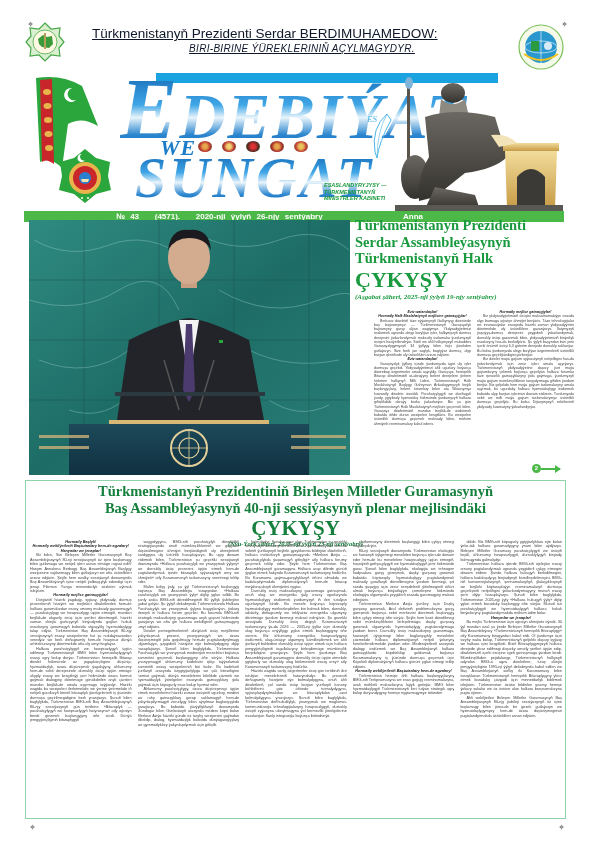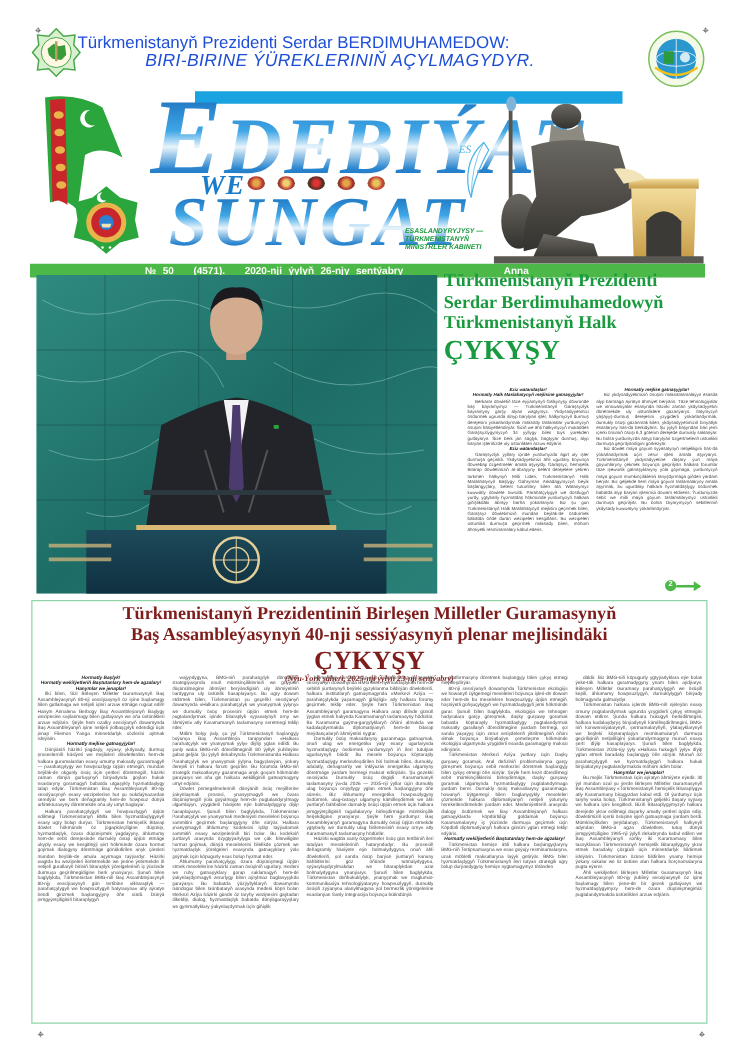--- a/index.html
+++ b/index.html
@@ -6,24 +6,24 @@
   html, body { width: 600px; height: 850px; background: #ffffff; overflow: hidden; }
   body { position: relative; font-family: "Liberation Sans", sans-serif; color: #222; }
 
   .reg-mark { position: absolute; width: 9px; height: 9px; font-size: 9px; line-height: 9px; color: #555; text-align: center; }
   .reg-tl { left: 26px; top: 20px; }
   .reg-tr { left: 560px; top: 20px; }
   .reg-bl { left: 28px; top: 823px; }
   .reg-br { left: 557px; top: 823px; }
 
   
-  .quote { position: absolute; left: 62px; top: 26px; width: 420px; text-align: center; color: #1d4ed8; }
+  .quote { position: absolute; left: 92px; top: 26px; width: 420px; text-align: center; color: #0f172a; text-decoration: underline; }
   .quote .q1 { font-size: 13.5px; line-height: 15px; text-align: left; padding-left: 0px; }
   .quote .q2 { font-size: 13.5px; font-style: italic; line-height: 15px; letter-spacing: .3px; }
-  .quote .q3 { font-size: 14px; font-style: italic; line-height: 15px; letter-spacing: .3px; }
+  .quote .q3 { font-size: 10px; font-style: italic; line-height: 15px; letter-spacing: .3px; }
 
   .logo-left { position: absolute; left: 25px; top: 22px; width: 40px; height: 40px; }
   .logo-right { position: absolute; left: 518px; top: 24px; width: 46px; height: 46px; }
 
   
   .flag { position: absolute; left: 32px; top: 76px; width: 70px; height: 92px; }
   .emblem { position: absolute; left: 58px; top: 148px; width: 54px; height: 56px; }
   .blue-stripe { position: absolute; left: 156px; top: 73px; width: 342px; height: 10px; background: #1aa3e0; }
   .title-edebiyat { position: absolute; left: 120px; top: 66px; font-family: "Liberation Serif", serif; font-weight: bold; font-style: italic; font-size: 64px; letter-spacing: 2px; color: #1b7cc9; line-height: 1;
     background: linear-gradient(180deg, #0e5fae 0%, #3fa6e6 45%, #e8f4fb 60%, #2b86cf 80%, #0e5fae 100%); -webkit-background-clip: text; background-clip: text; -webkit-text-fill-color: transparent; }
@@ -55,21 +55,21 @@
   .col { flex: 1; font-size: 3.6px; line-height: 4.3px; color: #444; text-align: justify; }
   .col .sal { font-weight: bold; font-style: italic; text-align: center; color: #222; }
   .col p { text-indent: 6px; }
   .next-page { position: absolute; left: 532px; top: 464px; display: flex; align-items: center; }
   .next-page .num { width: 9px; height: 9px; border-radius: 50%; background: #4cb848; color: #fff; font-size: 6px; line-height: 9px; text-align: center; font-weight: bold; }
   .next-page .arrow { width: 19px; height: 2px; background: #4cb848; position: relative; }
   .next-page .arrow::after { content: ""; position: absolute; right: -1px; top: -3px; border-left: 6px solid #4cb848; border-top: 4px solid transparent; border-bottom: 4px solid transparent; }
 
   
   .a2-box { position: absolute; left: 25px; top: 480px; width: 541px; height: 339px; border: 1.5px solid #8fd4a9; }
-  .a2-head { position: absolute; left: 25px; top: 483px; width: 541px; text-align: center; color: #7f1d1d; font-family: "Liberation Serif", serif; font-weight: bold; }
+  .a2-head { position: absolute; left: 25px; top: 483px; width: 541px; text-align: center; color: #15803d; font-family: "Liberation Serif", serif; font-weight: bold; }
   .a2-head .h { font-size: 14.5px; line-height: 17px; }
   .a2-head .cyk { font-size: 21px; line-height: 23px; }
   .a2-head .sub { font-size: 6.5px; font-style: italic; line-height: 8px; }
 
   .cols2 { position: absolute; left: 30px; top: 540px; width: 532px; height: 275px; display: flex; gap: 6px; }
   .cols2 .col { font-size: 3.8px; line-height: 4.45px; overflow: hidden; }
 </style>
 </head>
 <body>
 
@@ -179,21 +179,21 @@
 
   <rect x="108" y="66" width="56" height="8" fill="url(#gold)"></rect>
   <path d="M110 74 L162 74 L160 132 L112 132 Z" fill="url(#gold)"></path>
   <path d="M122 132 L122 100 Q136 84 150 100 L150 132 Z" fill="#3b3a36"></path>
   <path d="M96 58 Q112 56 122 66 L104 70 Z" fill="#f2e4b8"></path>
   <rect x="0" y="128" width="168" height="6" fill="#5a5852"></rect>
 </svg>
 
 <div class="issue-bar">
   <span class="iss">
-    <span>№ 50</span>&nbsp;&nbsp;
+    <span>№ 43</span>&nbsp;&nbsp;
     <span>(4571).</span>&nbsp;&nbsp;
     <span>2020-nji ýylyň 26-njy sentýabry</span>
   </span>
   <span class="day">Anna</span>
 </div>
 
 <svg class="lead-photo" viewBox="0 0 321 255" preserveAspectRatio="none">
   <defs>
     <linearGradient id="marble" x1="0" y1="0" x2="1" y2="1">
       <stop offset="0" stop-color="#2f8a80"></stop>
@@ -248,23 +248,24 @@
       <rect x="262" y="226" width="55" height="3"></rect>
   </g>
   <circle cx="160" cy="228" r="18" fill="none" stroke="#e3cf9a" stroke-width="2"></circle>
   <circle cx="160" cy="228" r="10" fill="none" stroke="#e3cf9a" stroke-width="1.2"></circle>
   <line x1="142" y1="228" x2="178" y2="228" stroke="#e3cf9a" stroke-width=".8"></line>
   <line x1="160" y1="210" x2="160" y2="246" stroke="#e3cf9a" stroke-width=".8"></line>
 </svg>
 
 <div class="a1-head">
   <div class="h">Türkmenistanyň Prezidenti</div>
-  <div class="h">Serdar Berdimuhamedowyň</div>
+  <div class="h">Serdar Assambleýasynyň</div>
   <div class="h">Türkmenistanyň Halk</div>
   <div class="cyk">ÇYKYŞY</div>
+  <div class="sub">(Aşgabat şäheri, 2025-nji ýylyň 19-njy sentýabry)</div>
 </div>
 
 <div class="cols1">
   <div class="col" id="a1c1">
       <div class="sal">Eziz watandaşlar!</div>
       <div class="sal">Hormatly Halk Maslahatynyň mejlisine gatnaşyjylar!</div>
       <p>Berkarar döwletiň täze eýýamynyň Galkynyşy döwründe baş baýramymyz — Türkmenistanyň Garaşsyzlyk baýramyny garşy alýan wagtymyz. Ykdysadyýetimizi ösdürmek ugrunda alnyp barylýan işler, halkymyzyň durmuş derejesini ýokarlandyrmak maksatly taslamalar ýurdumyzyň ösüşini häsiýetlendirýär. Siziň we ähli halkymyzyň mukaddes Garaşsyzlygymyzyň 34 ýyllygy bilen tüýs ýürekden gutlaýaryn. Size berk jan saglyk, bagtyýar durmuş, alyp barýan işleriňizde uly üstünlikleri arzuw edýärin.</p>
       <div class="sal">Eziz watandaşlar!</div>
       <p>Garaşsyzlyk ýyllary içinde ýurdumyzda ägirt uly işler durmuşa geçirildi. Ykdysadyýetimizi ähli ugurlary boýunça döwrebap özgertmeler amala aşyryldy. Garaşsyz, hemişelik Bitarap döwletimiziň at-abraýyny belent derejelere ýetiren türkmen halkynyň Milli Lideri, Türkmenistanyň Halk Maslahatynyň Başlygy Gahryman Arkadagymyzyň beýik başlangyçlary, belent tutumlary bilen ata Watanymyz kuwwatly döwlete öwrüldi. Parahatçylygyň we dostlugyň ýurdy, ygtybarly hyzmatdaş hökmünde ýurdumyzyň halkara giňişlikdäki abraýy barha ýokarlanýar. Biz şu gün Türkmenistanyň Halk Maslahatynyň mejlisini geçirmek bilen, Garaşsyz döwletimiziň mundan beýläk-de ösdürmek babatda öňde duran wezipeleri kesgitläris. Bu wezipeleri üstünlikli durmuşa geçirmek maksady bilen, möhüm ähmiýetli resminamalary kabul ederis.</p>
     </div>

